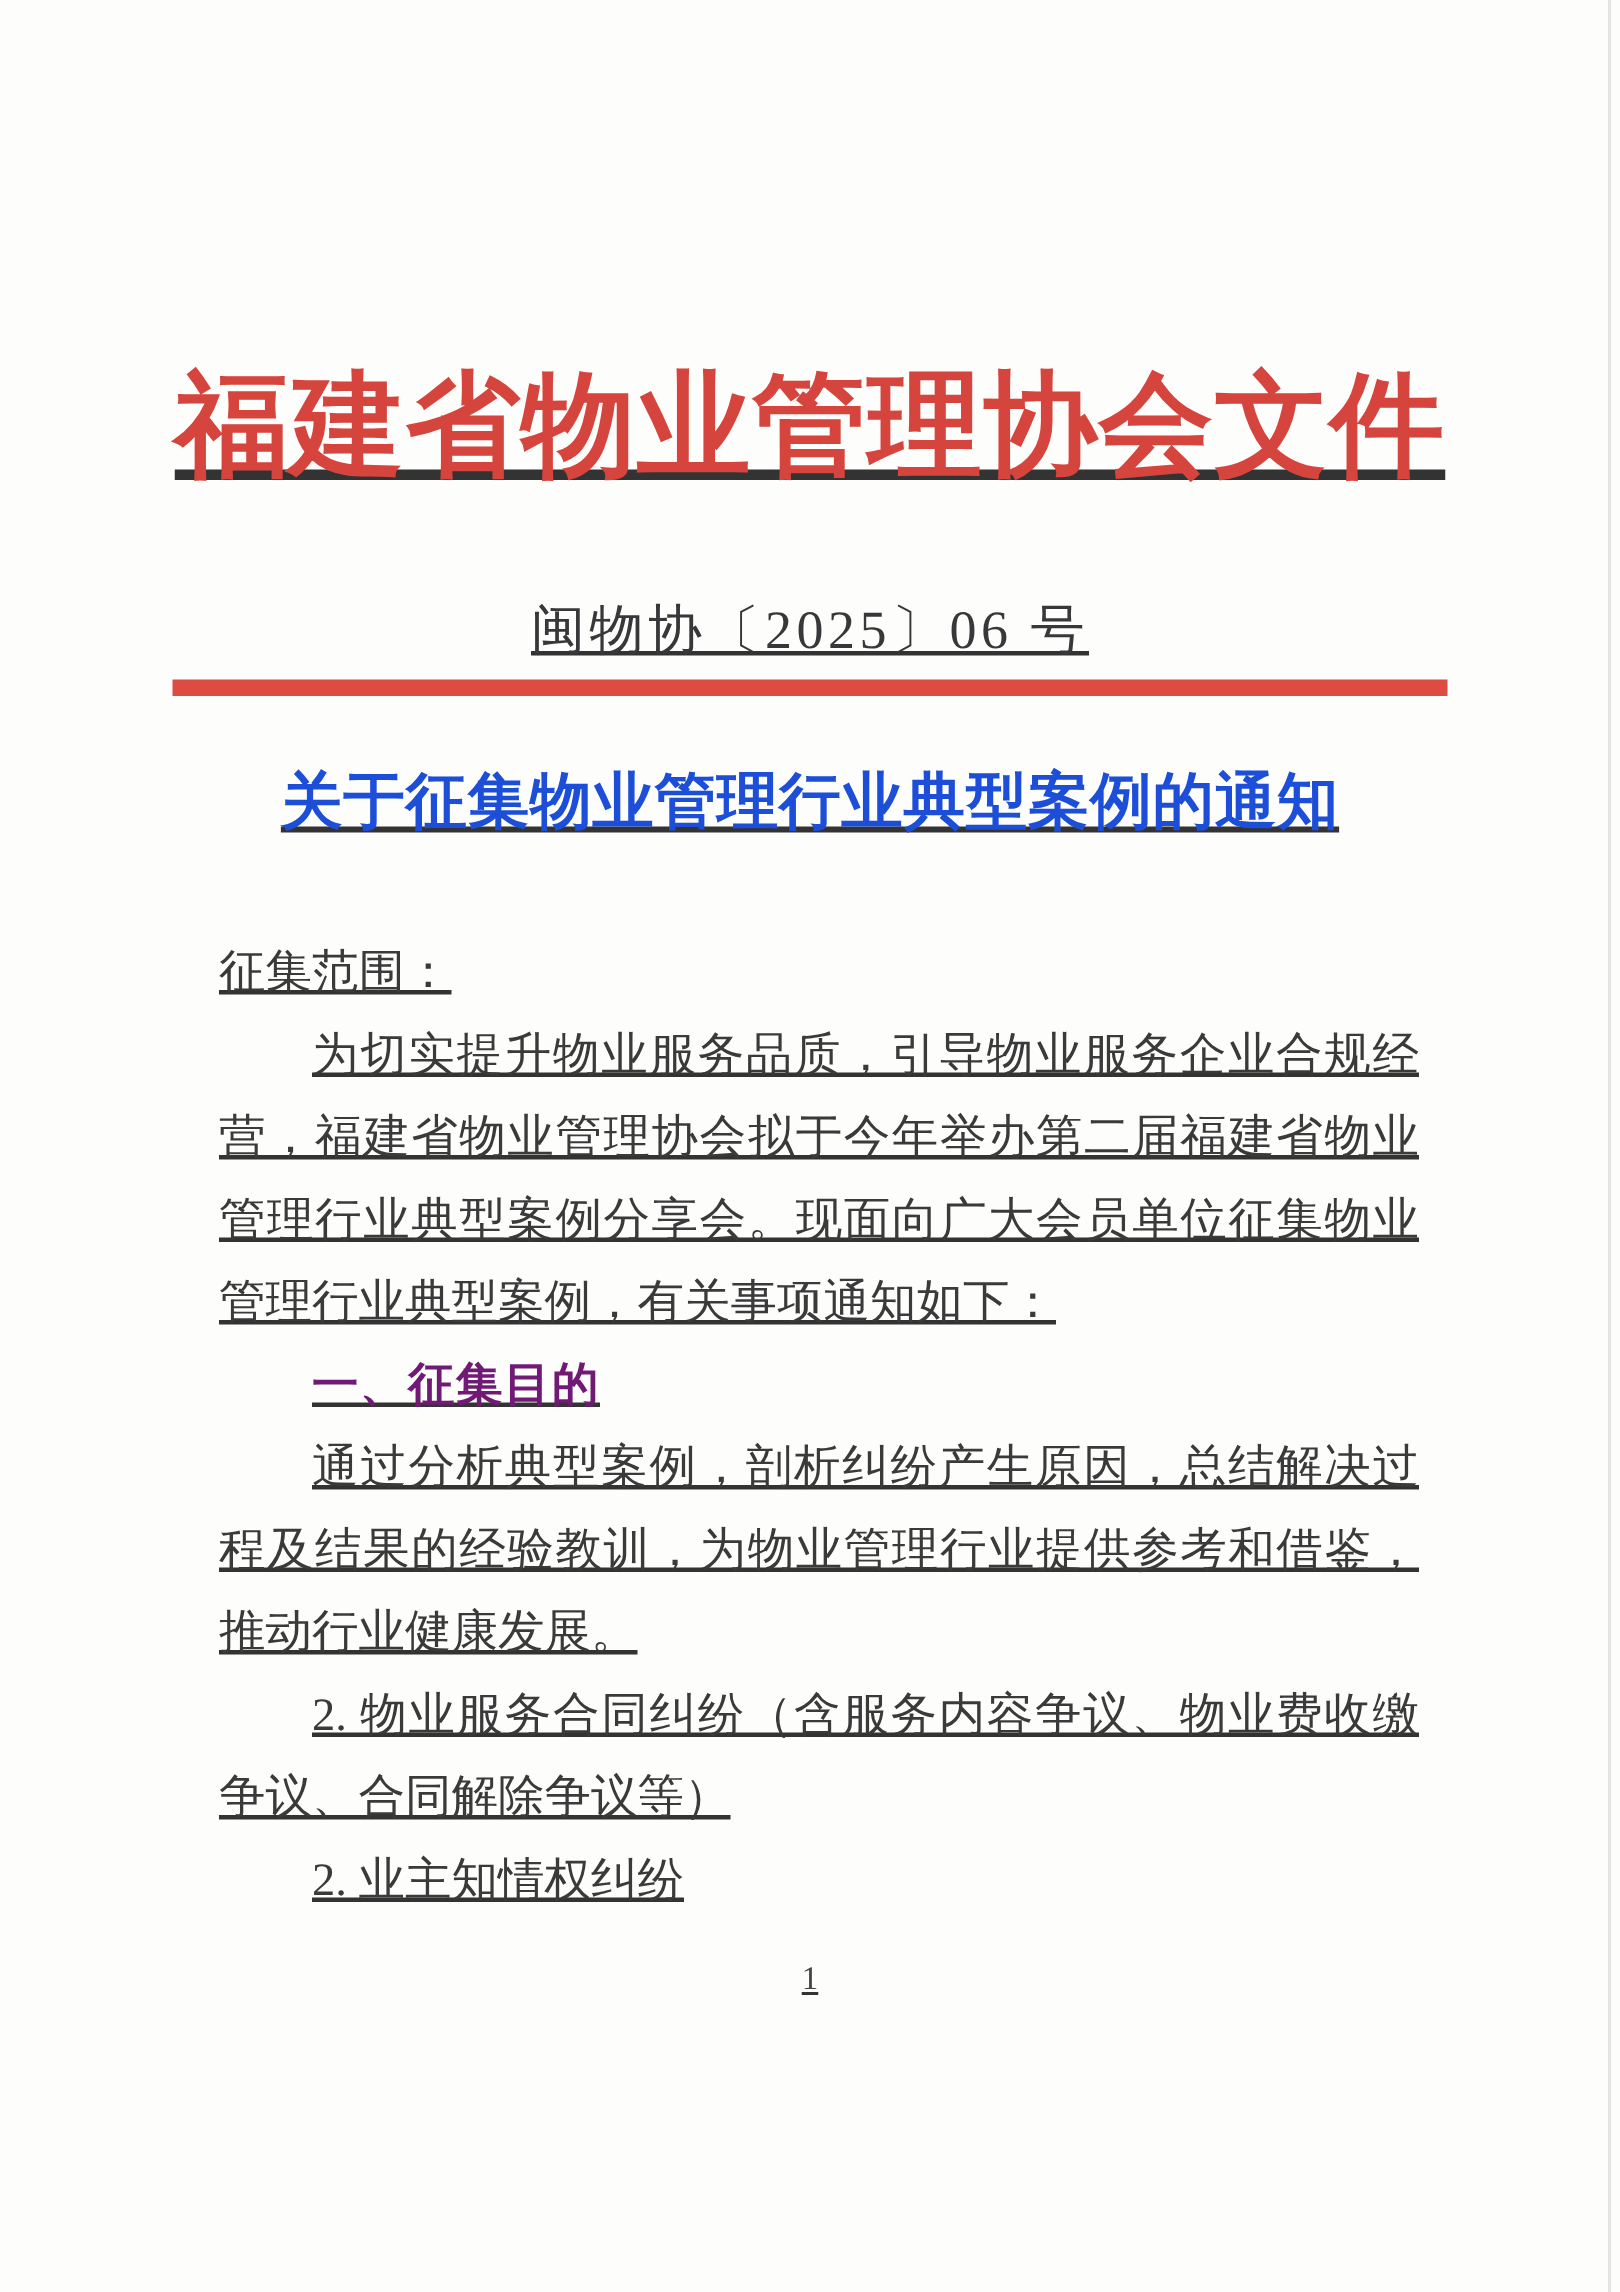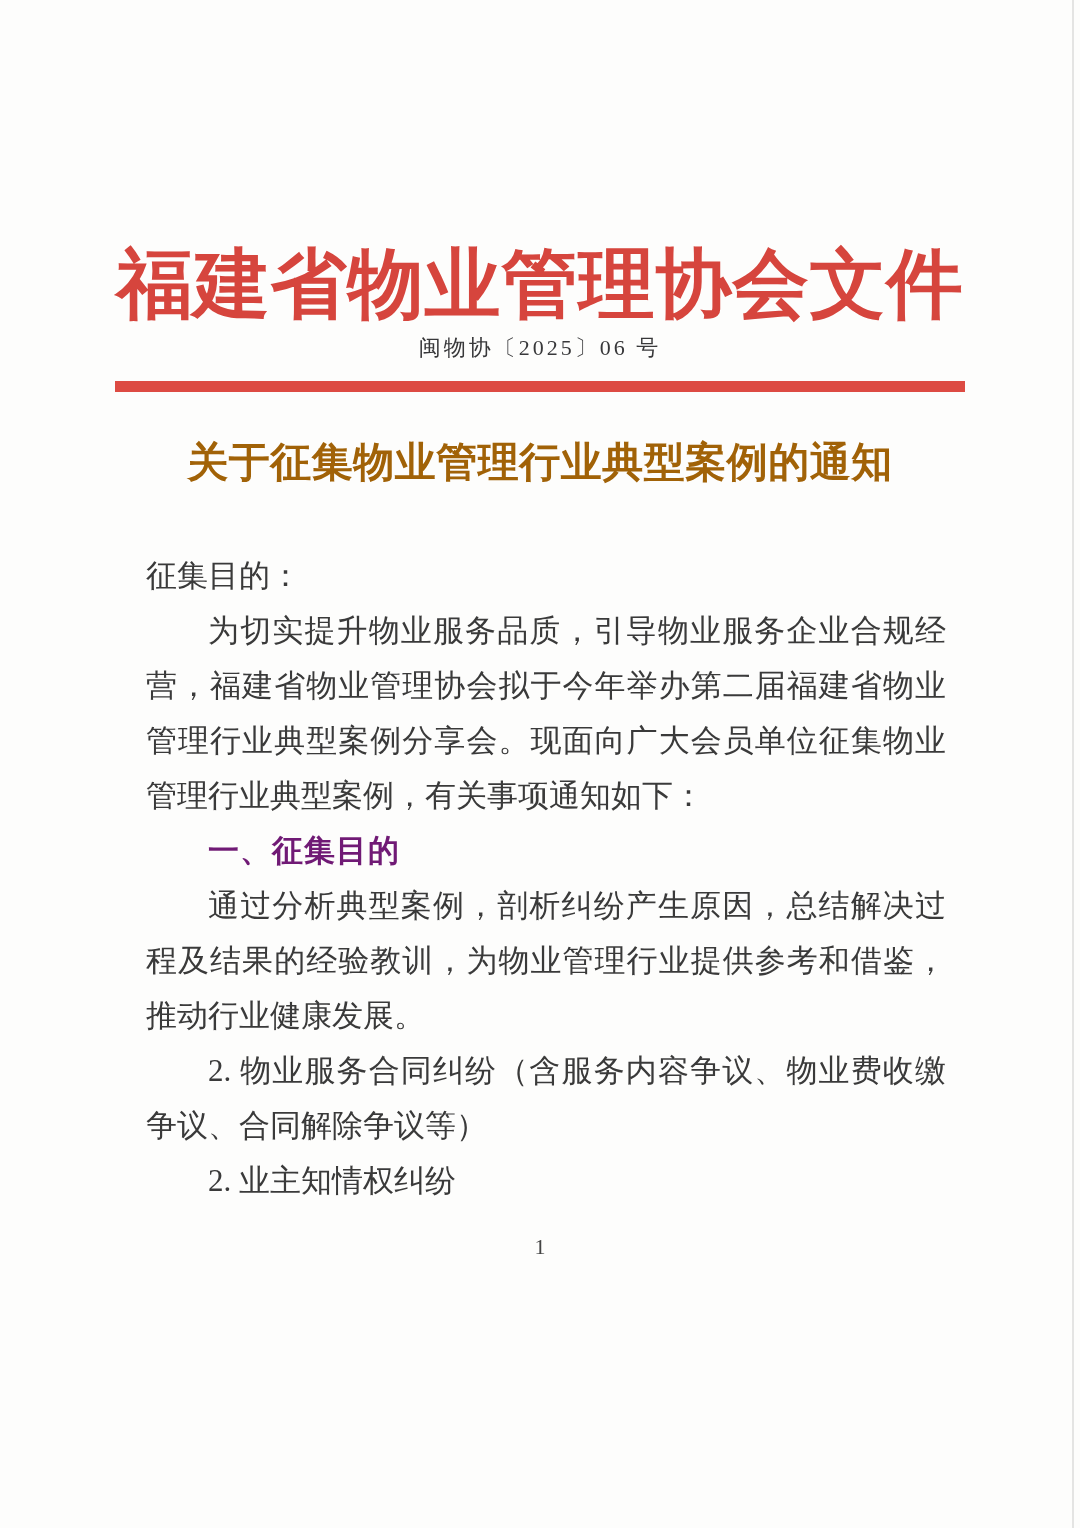--- a/index.html
+++ b/index.html
@@ -10,20 +10,21 @@
 
   .page {
     position: relative;
     width: 1080px;
     height: 1528px;
     margin: 0 auto;
     background: #fdfdfc;
     overflow: hidden;
     font-family: "Liberation Serif", "DejaVu Serif", serif;
     color: #333;
+    text-decoration: underline;
   }
 
   
   .scan-edge {
     position: absolute;
     top: 0;
     right: 6px;
     width: 2px;
     height: 100%;
     background: #d8d8d8;
@@ -35,41 +36,42 @@
     text-align: center;
     font-size: 76px;
     line-height: 88px;
     font-weight: bold;
     color: #d6453d;
     letter-spacing: 1px;
     white-space: nowrap;
   }
 
   .doc-number {
+    margin-top: 72px;
     text-align: center;
-    font-size: 22px;
+    font-size: 36px;
     line-height: 40px;
     color: #38383a;
     letter-spacing: 3px;
   }
 
   .red-rule {
     width: 850px;
     height: 11px;
     margin: 13px auto 0 auto;
     background: #dd4b43;
   }
 
   .doc-title {
     margin-top: 44px;
     text-align: center;
     font-size: 41px;
     line-height: 52px;
     font-weight: bold;
-    color: #a16207;
+    color: #1d4ed8;
     letter-spacing: 0.5px;
   }
 
   .body {
     margin: 60px 134px 0 146px;
     width: 800px;
     font-size: 31px;
     line-height: 55px;
     color: #3a3a3a;
     text-align: justify;
@@ -108,21 +110,21 @@
 
   <div class="org-title">福建省物业管理协会文件</div>
 
   <div class="doc-number">闽物协〔2025〕06 号</div>
 
   <div class="red-rule"></div>
 
   <div class="doc-title">关于征集物业管理行业典型案例的通知</div>
 
   <div class="body">
-    <p class="salutation">征集目的：</p>
+    <p class="salutation">征集范围：</p>
     <p class="para">为切实提升物业服务品质，引导物业服务企业合规经营，福建省物业管理协会拟于今年举办第二届福建省物业管理行业典型案例分享会。现面向广大会员单位征集物业管理行业典型案例，有关事项通知如下：</p>
     <p class="heading">一、征集目的</p>
     <p class="para">通过分析典型案例，剖析纠纷产生原因，总结解决过程及结果的经验教训，为物业管理行业提供参考和借鉴，推动行业健康发展。</p>
     <p class="para">2. 物业服务合同纠纷（含服务内容争议、物业费收缴争议、合同解除争议等）</p>
     <p class="para">2. 业主知情权纠纷</p>
   </div>
 
   <div class="footer">1</div>
 
 </div>

